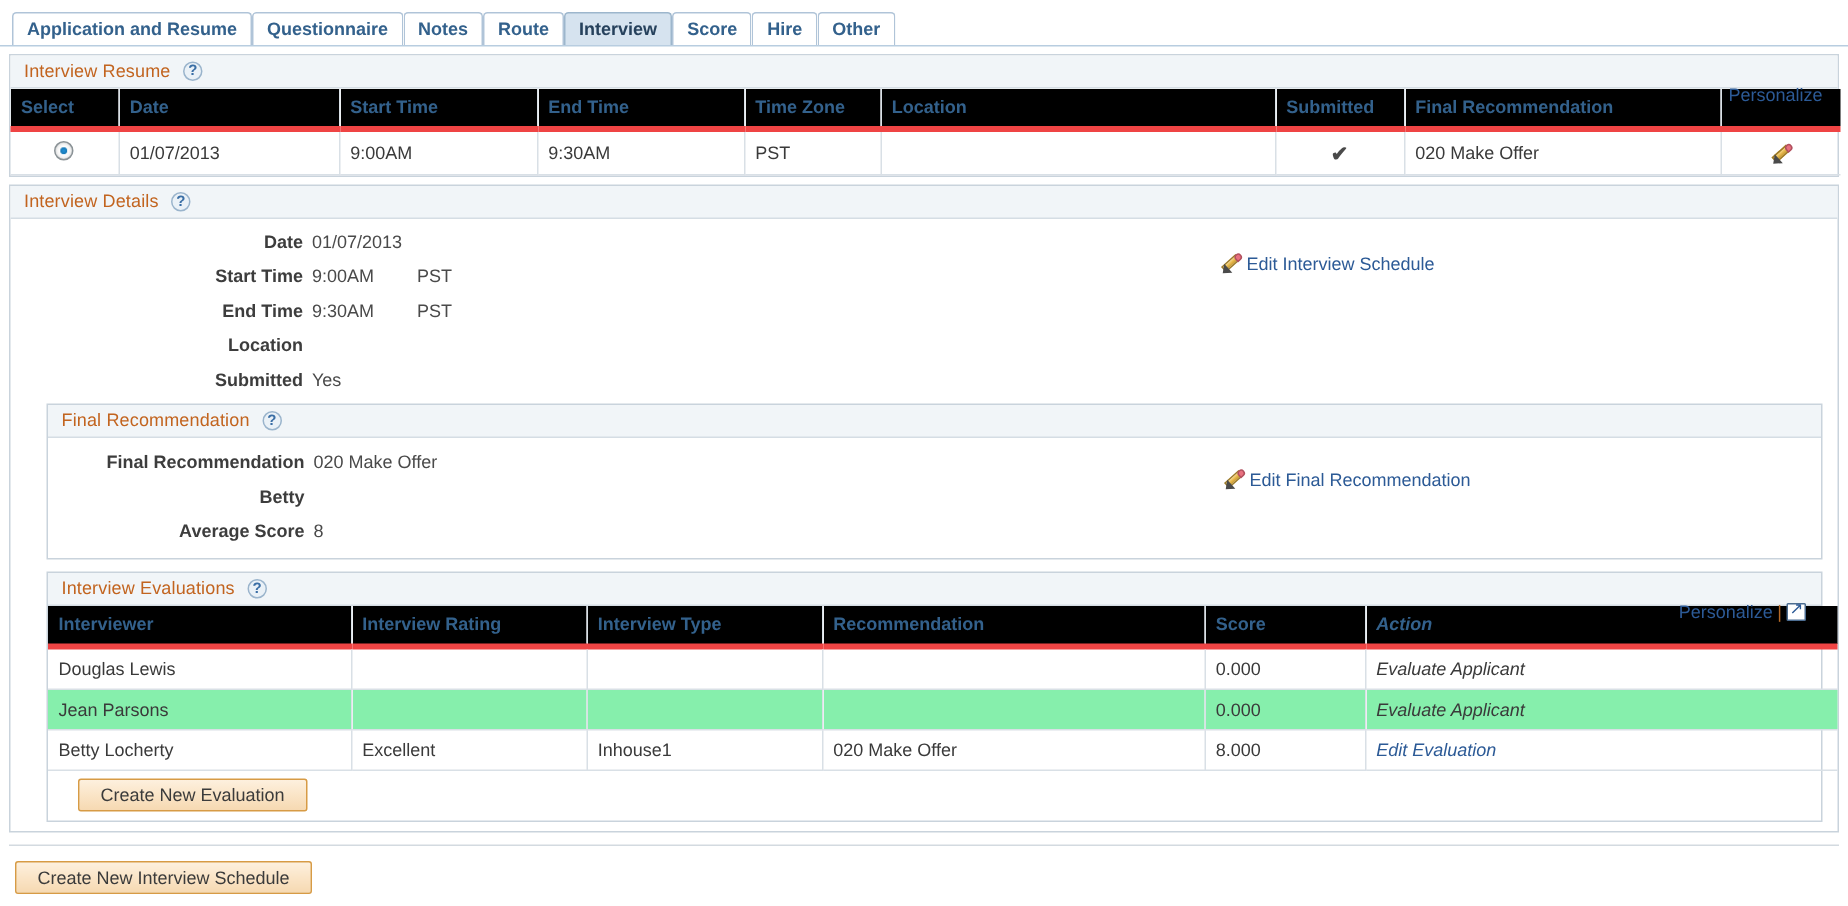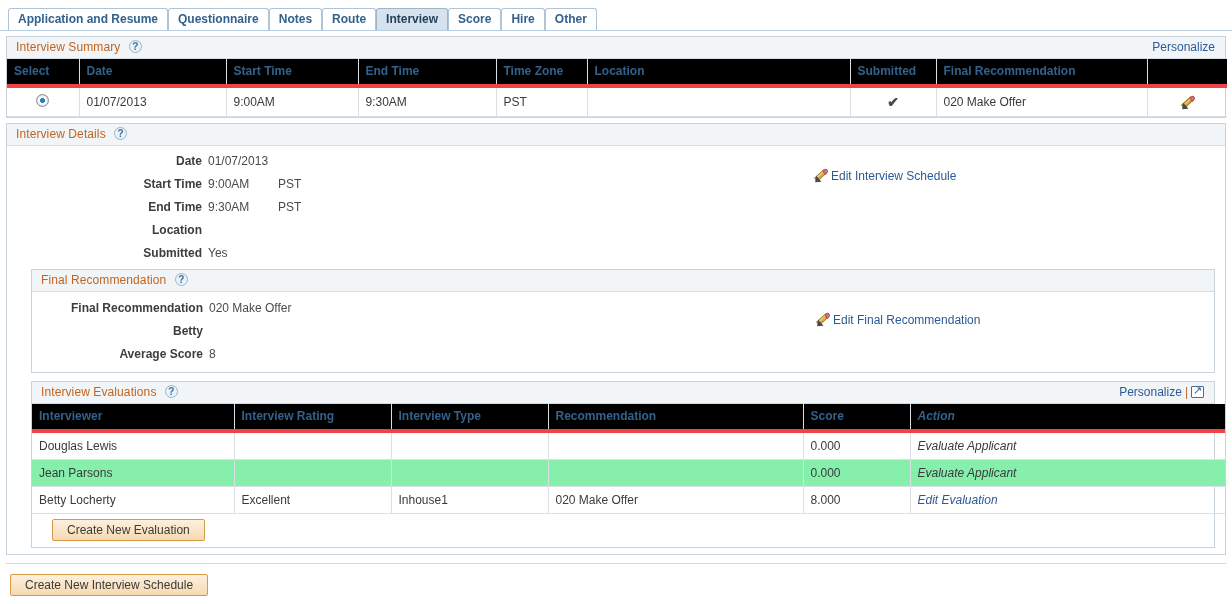--- a/index.html
+++ b/index.html
@@ -79,21 +79,21 @@
     color: #3a6ea5;
     border: 1px solid #9ab4cc;
     border-radius: 50%;
     background: #eaf1f7;
     margin-left: 5px;
     vertical-align: 1px;
     cursor: pointer;
   }
   .hdr-right {
     position: absolute;
-    right: 10px; top: 0;
+    right: 10px; top: 16px;
     line-height: 21px;
     font-size: 12px;
   }
   a.lnk, .lnk {
     color: #2c5a96;
     text-decoration: none;
     cursor: pointer;
   }
   .sep { color: #b56a28; margin: 0 3px; }
 
@@ -272,21 +272,21 @@
 </style>
 </head>
 <body>
 
 <div class="page">
 
   <div class="tabbar" id="tabbar"><div class="tab">Application and Resume</div><div class="tab">Questionnaire</div><div class="tab">Notes</div><div class="tab">Route</div><div class="tab active">Interview</div><div class="tab">Score</div><div class="tab">Hire</div><div class="tab">Other</div></div>
 
   <div class="group">
     <div class="group-header">
-      <span class="group-title">Interview Summary</span>
+      <span class="group-title">Interview Resume</span>
       <span class="help-icon">?</span>
       <span class="hdr-right">
         <span class="lnk">Personalize</span>
       </span>
     </div>
     <table class="grid">
       <colgroup>
         <col style="width:72px">
           <col style="width:147px">
           <col style="width:132px">

